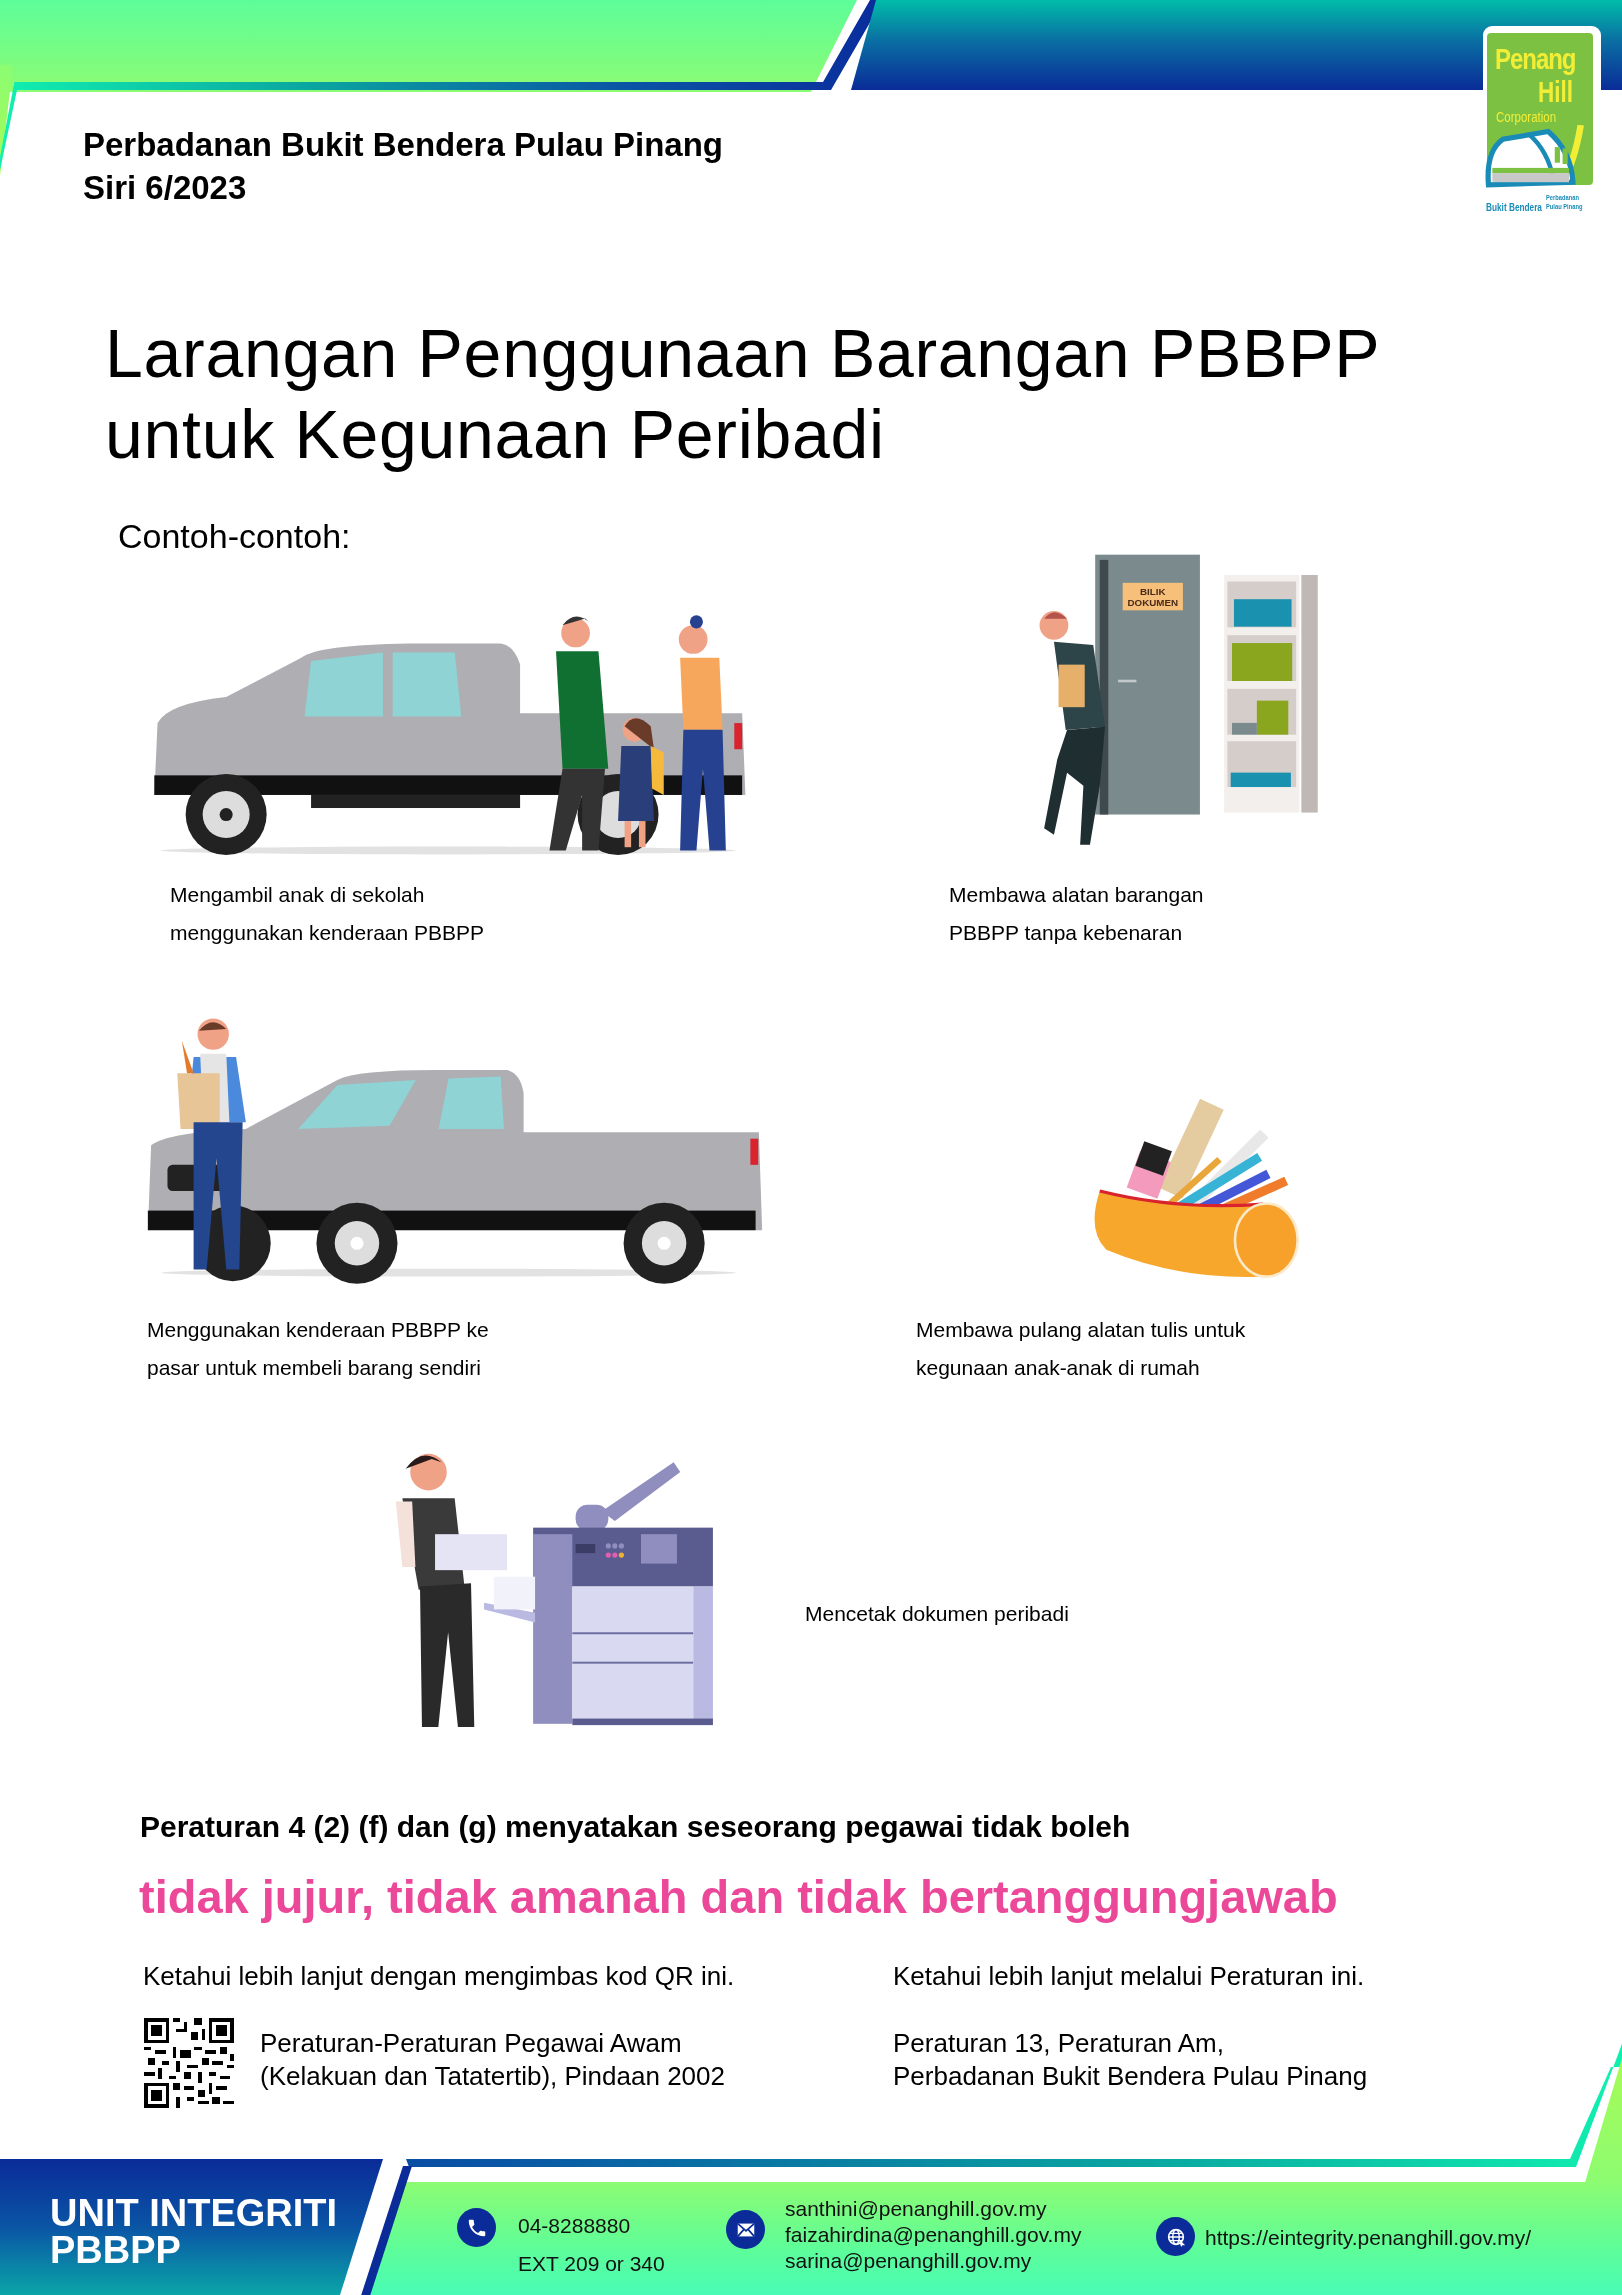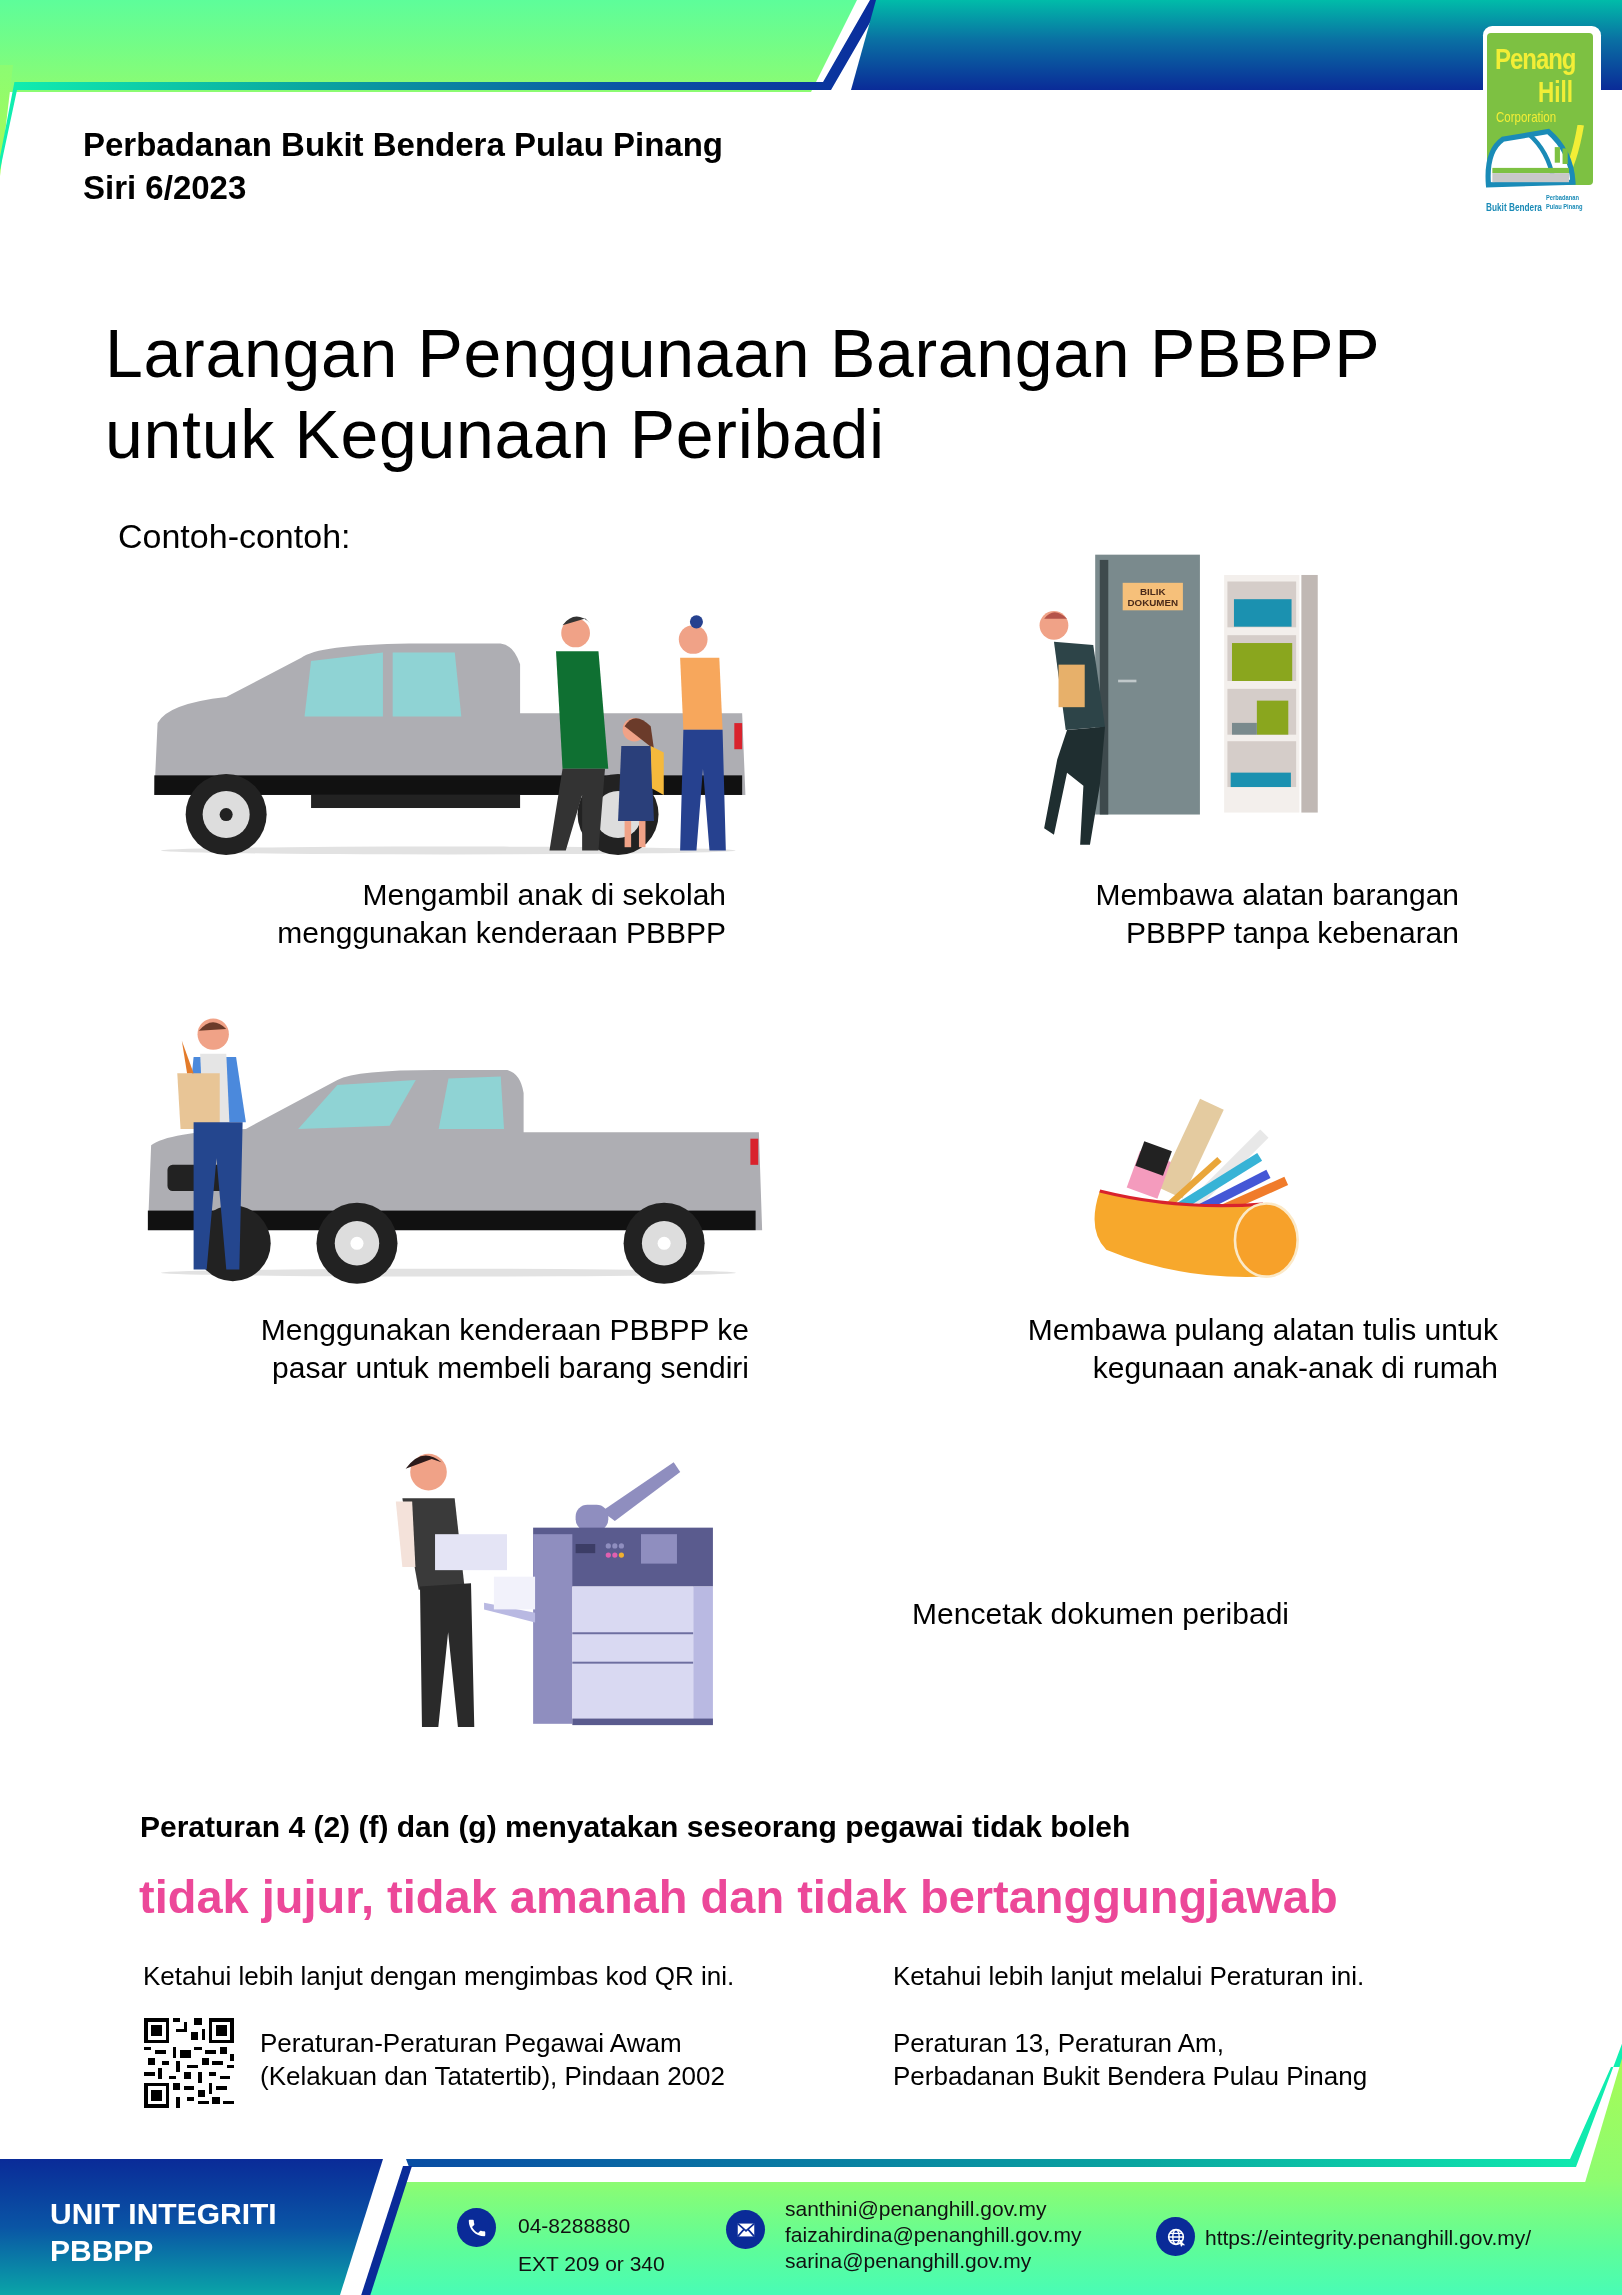--- a/index.html
+++ b/index.html
@@ -44,21 +44,21 @@
   .logo-hill { position: absolute; left: 51px; top: 42px; font-size: 30px; font-weight: bold; color: #f2ee36; transform: scaleX(0.75); transform-origin: left; }
   .logo-corp { position: absolute; left: 9.2px; top: 76px; font-size: 14.4px; color: #f2ee36; transform: scaleX(0.8); transform-origin: left; }
   .logo-bukit { position: absolute; left: 2.6px; top: 175px; font-size: 11px; font-weight: bold; color: #1a8bb7; transform: scaleX(0.75); transform-origin: left; white-space: nowrap; }
   .logo-perb { position: absolute; left: 63px; top: 168px; font-size: 7.2px; font-weight: bold; color: #1a8bb7; line-height: 8.5px; transform: scaleX(0.8); transform-origin: left; white-space: nowrap; }
 
   
   .series { position: absolute; left: 83px; top: 123px; font-size: 33px; font-weight: bold; line-height: 43px; }
   .title { position: absolute; left: 105px; top: 313px; font-size: 68px; font-weight: normal; line-height: 81px; letter-spacing: 0.7px; }
   .contoh { position: absolute; left: 110px; top: 517px; font-size: 34px; font-weight: normal; margin-left: 8px; }
 
-  .caption { position: absolute; font-size: 30px; line-height: 38px; text-align: right; }
+  .caption { position: absolute; font-size: 21px; line-height: 38px; text-align: left; }
 
   .rule-black { position: absolute; left: 140px; top: 1810px; font-size: 30px; font-weight: bold; white-space: nowrap; }
   .rule-red { position: absolute; left: 139px; top: 1869px; font-size: 47px; font-weight: bold; color: #ec4899; white-space: nowrap; }
 
   .info { position: absolute; font-size: 26px; line-height: 33px; white-space: nowrap; }
 
   
   .qr { position: absolute; left: 144px; top: 2018px; width: 90px; height: 90px; background: #fff; }
   .qr svg { width: 100%; height: 100%; }
 
@@ -81,21 +81,21 @@
   .ftr-green {
     position: absolute; left: 366px; top: 2182px; width: 1256px; height: 114px;
     background: linear-gradient(180deg, #8cfc72 0%, #5dfd9a 60%, #48fcb6 100%);
     clip-path: polygon(33px 0, 1217px 0, 1256px -85px, 1256px 100%, 0 100%);
   }
   .ftr-green-tip {
     position: absolute; left: 1584px; top: 2055px; width: 39px; height: 131px;
     background: linear-gradient(180deg, #a7fb55, #8cfc72);
     clip-path: polygon(39px 0, 39px 100%, 0 100%);
   }
-  .unit { position: absolute; left: 50px; top: 2195px; font-size: 30px; font-weight: bold; color: #fff; line-height: 37px; }
+  .unit { position: absolute; left: 50px; top: 2195px; font-size: 38px; font-weight: bold; color: #fff; line-height: 37px; }
 
   .f-icon {
     position: absolute; width: 39px; height: 39px; border-radius: 50%;
     background: #0a2b98; display: flex; align-items: center; justify-content: center;
   }
   .f-icon svg { width: 22px; height: 22px; }
   .f-text { position: absolute; font-size: 21px; line-height: 26px; white-space: nowrap; color: #111; }
 
   
   .illus { position: absolute; }

